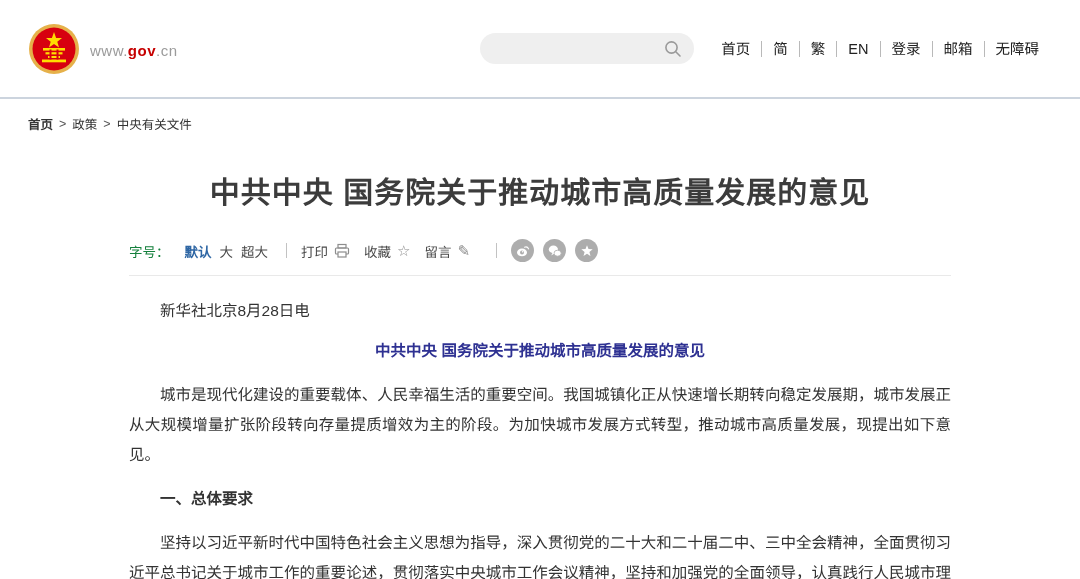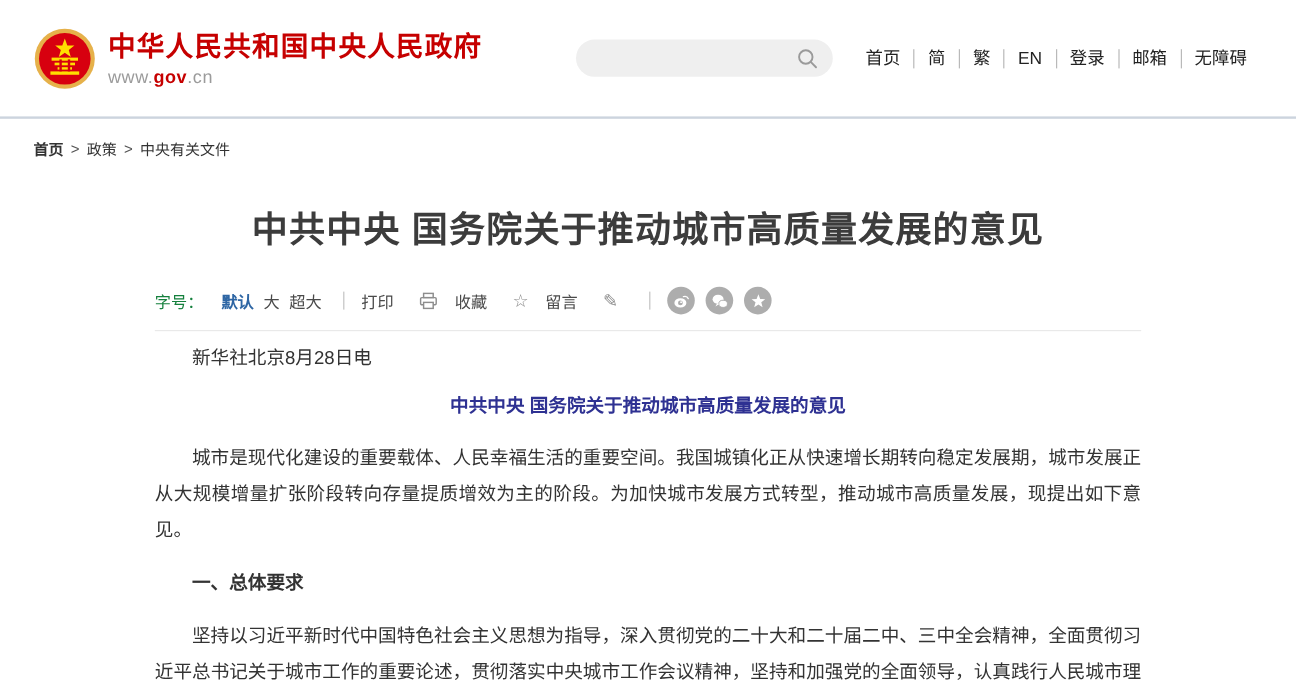--- a/index.html
+++ b/index.html
@@ -77,37 +77,37 @@
     padding-bottom: 13px;
     border-bottom: 1px solid #e9e9e9;
   }
   .meta-left { font-size: 13px; color: #8a8a8a; display: flex; gap: 6px; }
   .meta-left .src-name { margin-left: 4px; }
   .meta-right { display: flex; align-items: center; font-size: 13.5px; color: #4a4a4a; }
   .fs-label { color: #15803d; margin-right: 11px; }
   .fs-option { cursor: pointer; margin: 0 4px; color: #4a4a4a; text-decoration: none; }
   .fs-option.active { color: #2e66a4; font-weight: bold; }
   .meta-sep { width: 1px; height: 15px; background: #c2c2c2; margin: 0 14px; }
-  .tool { display: flex; align-items: center; gap: 21px; cursor: pointer; color: #4a4a4a; text-decoration: none; margin-right: 14px; }
+  .tool { display: flex; align-items: center; gap: 6px; cursor: pointer; color: #4a4a4a; text-decoration: none; margin-right: 14px; }
   .tool:last-of-type { margin-right: 12px; }
   .tool .glyph { color: #8d8d8d; font-size: 15px; font-family: "DejaVu Sans", sans-serif; }
   .tool svg { display: block; }
   .share-group { display: flex; align-items: center; gap: 9px; }
   .share-circle {
     width: 23px; height: 23px; border-radius: 50%;
     background: #adadad;
     display: flex; align-items: center; justify-content: center;
     cursor: pointer;
   }
   .share-circle svg { display: block; }
   
   .article-body { font-size: 15.5px; line-height: 30px; color: #333; }
   .article-body p { text-align: justify; }
   .p-indent { text-indent: 2em; }
-  .dateline { margin-top: 8px; }
+  .dateline { margin-top: 20px; }
   .doc-title {
     margin-top: 10px;
     text-align: center !important;
     font-weight: bold;
     color: #2e3192;
   }
   .doc-date { text-align: center !important; color: #2e3192; }
   .para { margin-top: 14px; }
   .section-heading { margin-top: 14px; font-weight: bold; }
 </style>
@@ -123,21 +123,20 @@
         <polygon fill="#FFDE00" points="26,9 28.1,15 34,15 29.3,18.7 31,24.5 26,21 21,24.5 22.7,18.7 18,15 23.9,15"></polygon>
         <rect x="15" y="25" width="22" height="2.6" fill="#FFDE00"></rect>
         <rect x="17.5" y="29.2" width="17" height="2.2" fill="#FFDE00"></rect>
         <rect x="20" y="33" width="12" height="2" fill="#FFDE00"></rect>
         <rect x="14" y="36.5" width="24" height="2.8" fill="#FFDE00"></rect>
         <rect x="21.5" y="26.5" width="2" height="10" fill="#D7000F"></rect>
         <rect x="28.5" y="26.5" width="2" height="10" fill="#D7000F"></rect>
       </svg>
     </span>
     <span class="brand-text">
-      <span class="site-title">中华人民共和国中央人民政府</span>
       <span class="site-url"><span>www.</span><span class="gov-red">gov</span><span>.cn</span></span>
     </span>
   </a>
 
   <div class="header-right">
     <div class="search-box">
       <input type="text" placeholder="" style="">
       <span class="search-icon">
         <svg viewBox="0 0 18 18" width="18" height="18">
           <circle cx="7.5" cy="7.5" r="5.6" fill="none" stroke="#9a9a9a" stroke-width="1.6"></circle>

